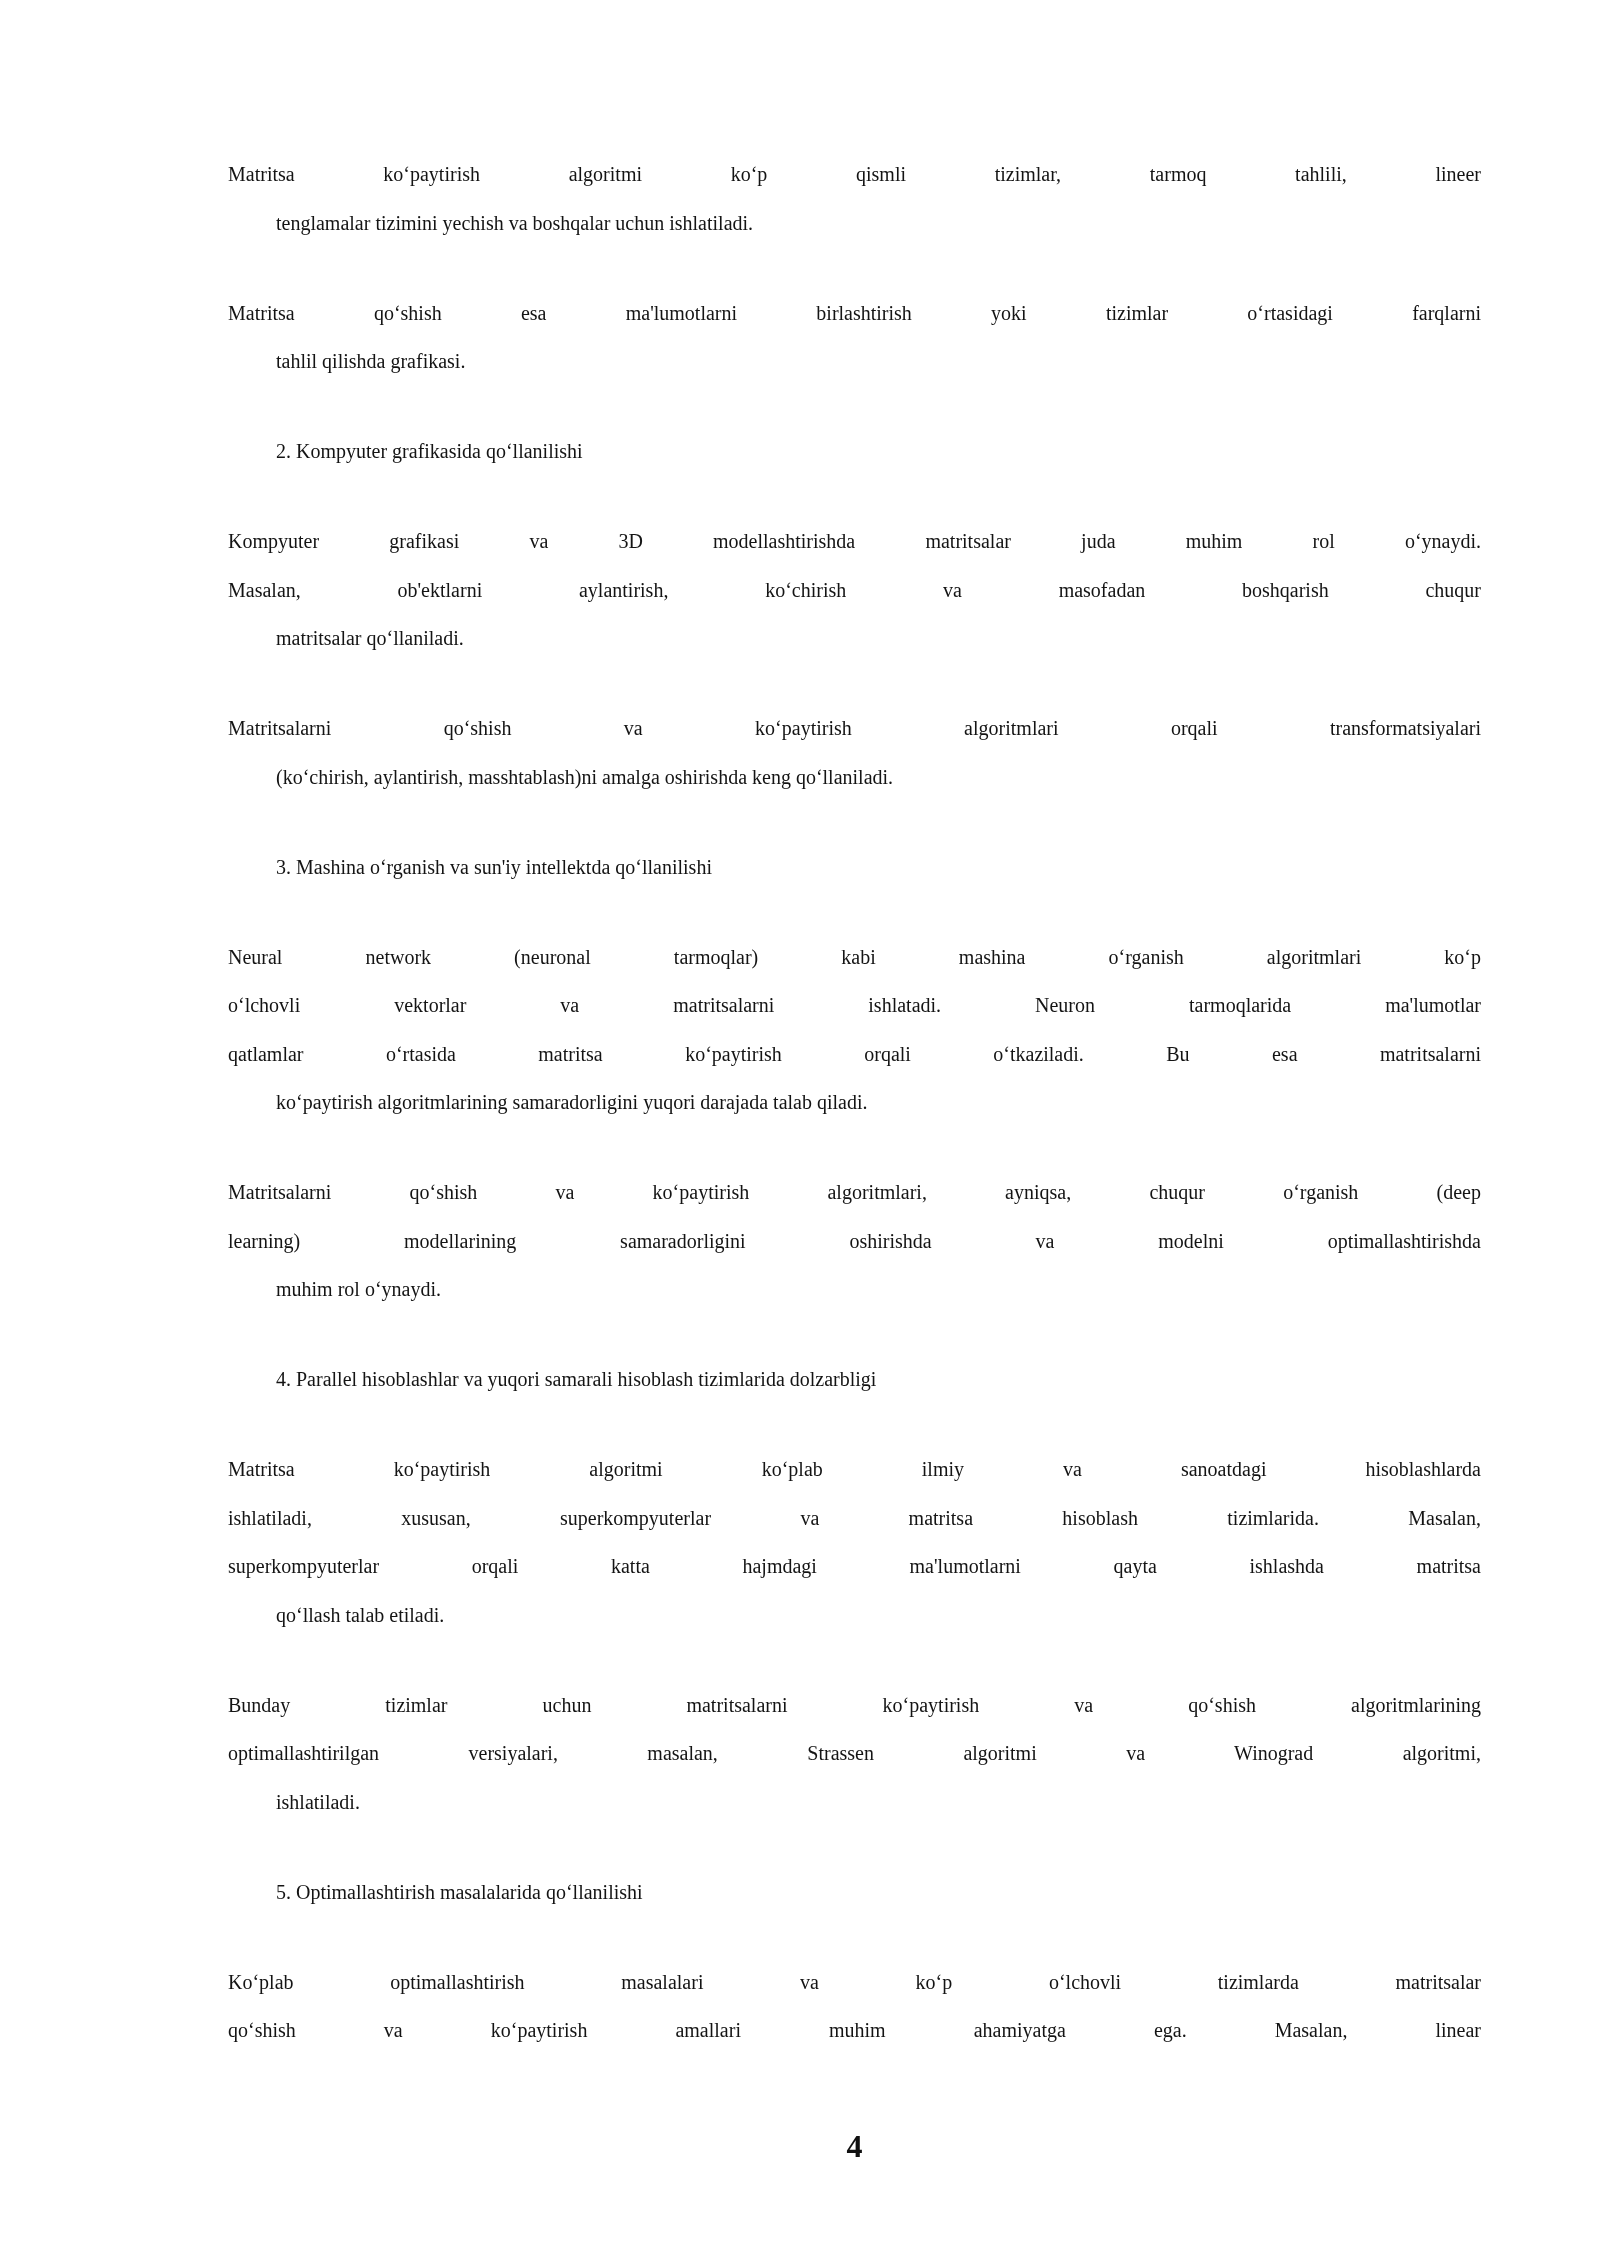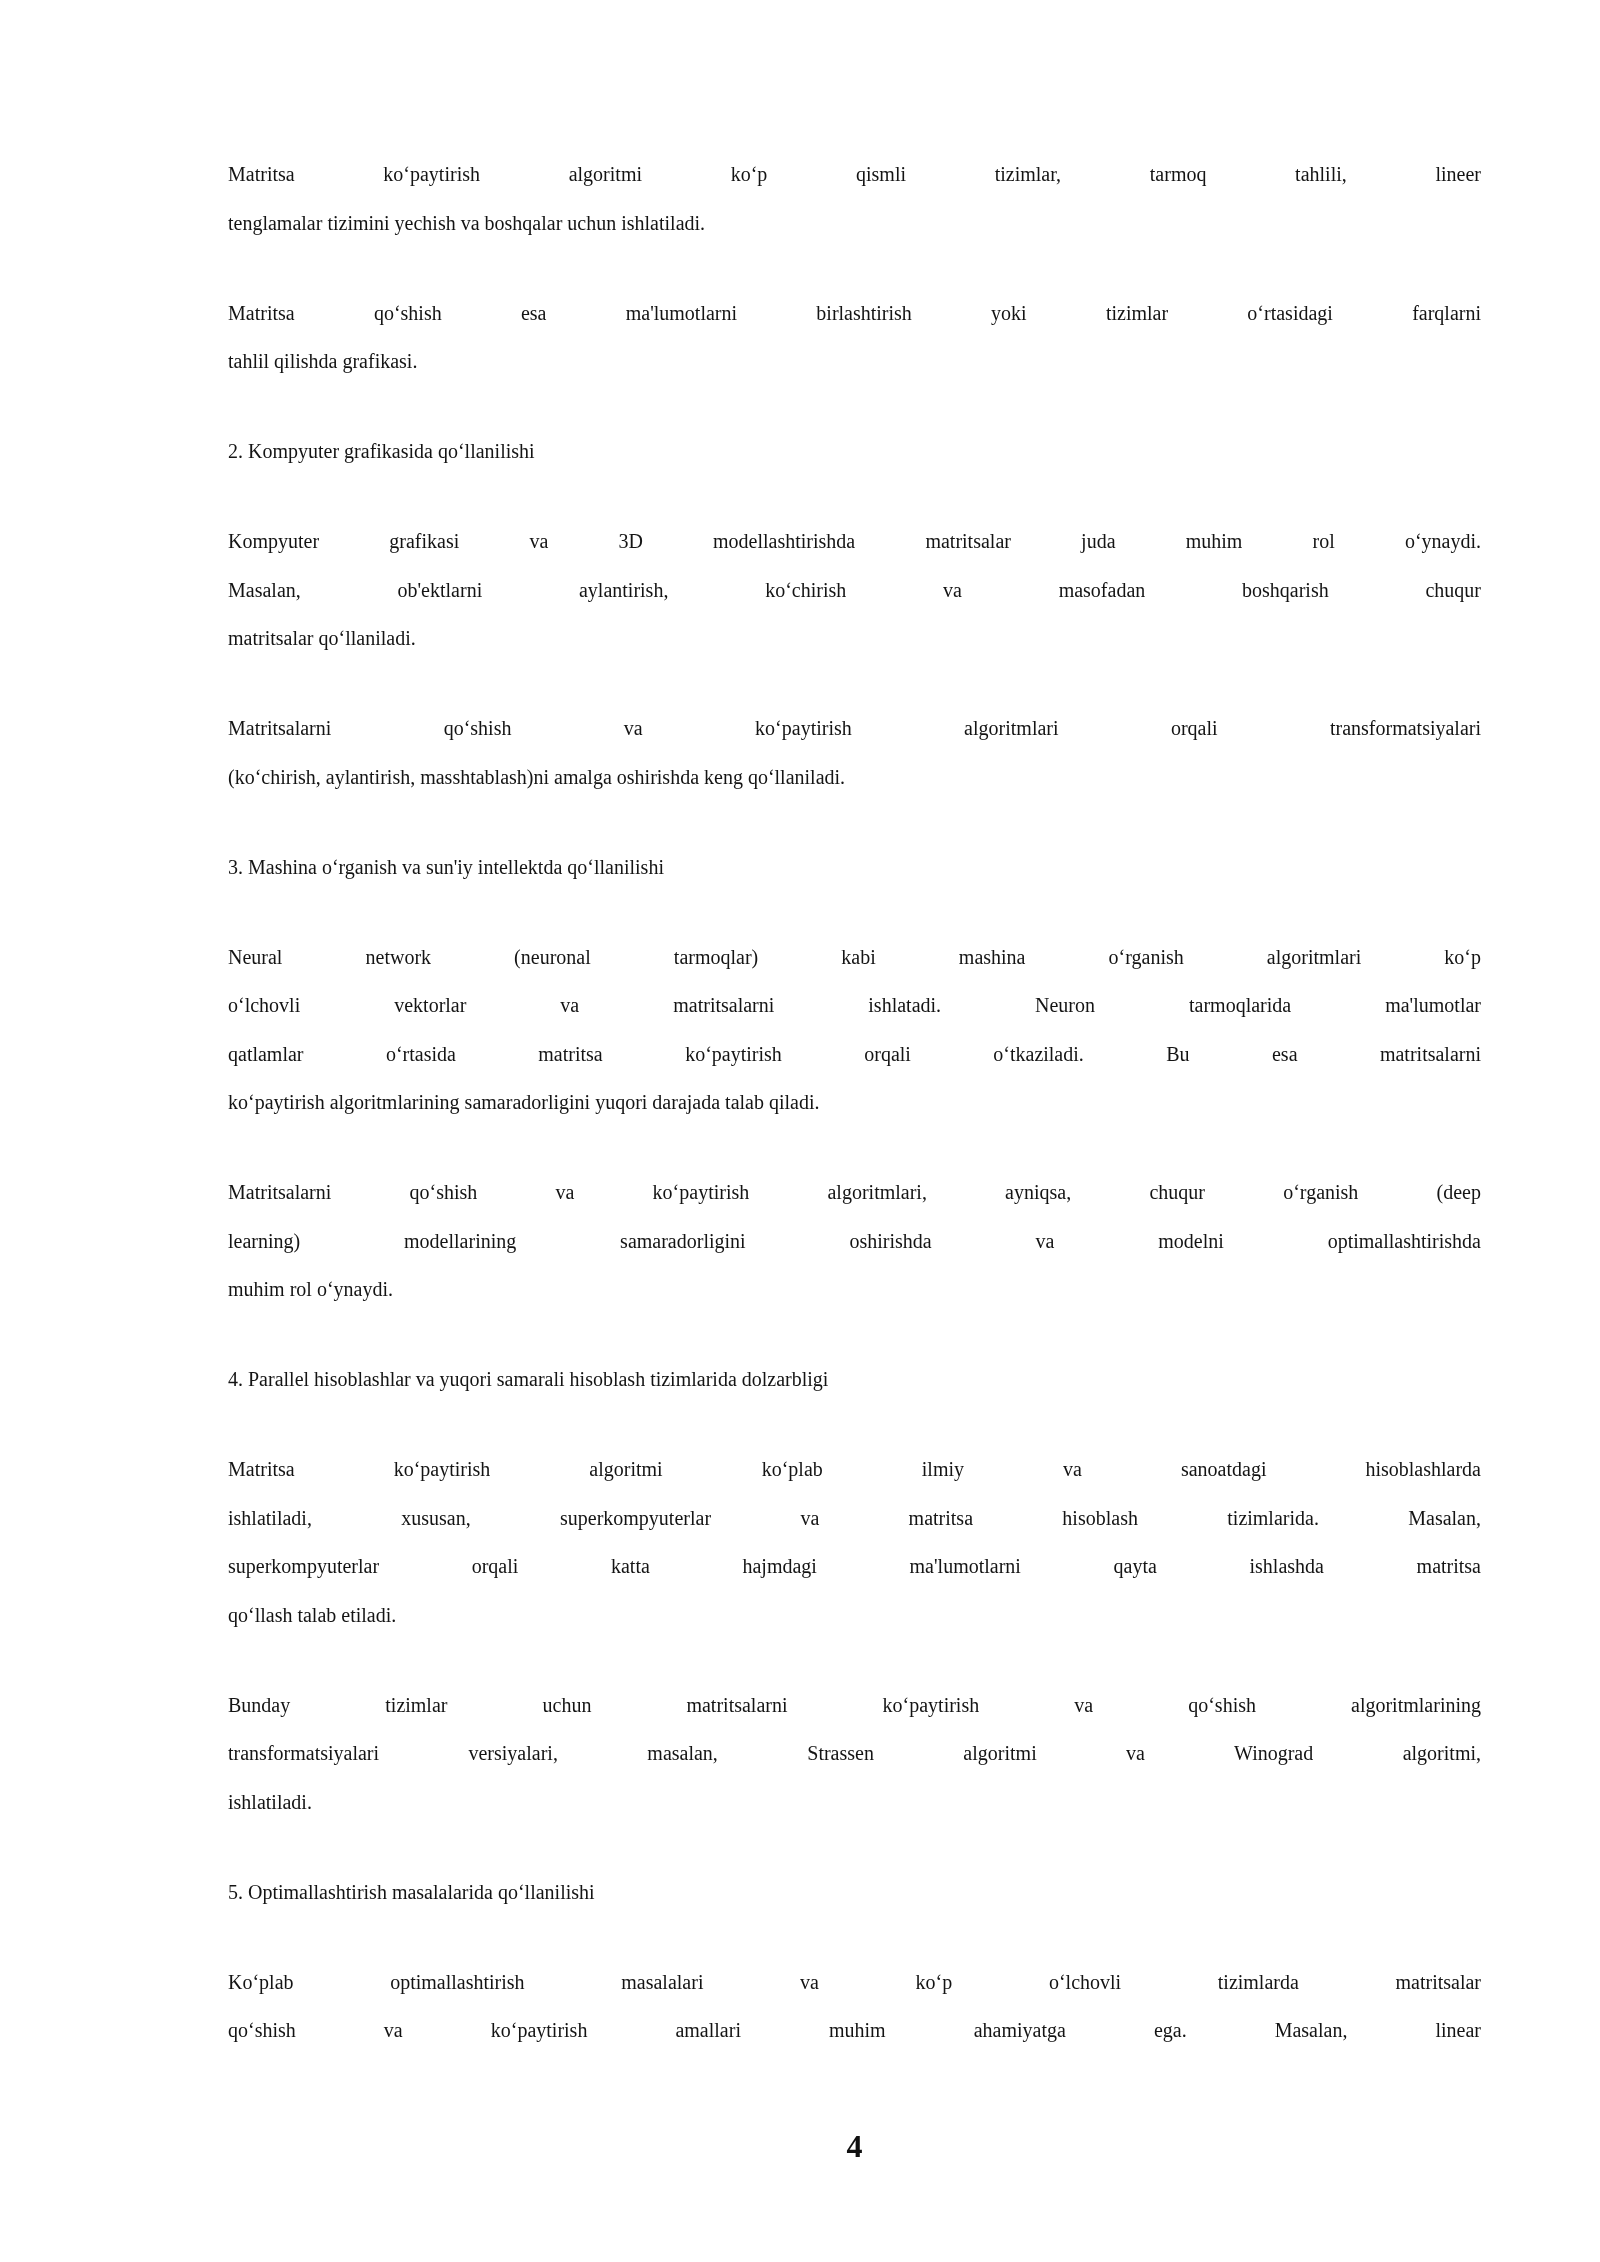--- a/index.html
+++ b/index.html
@@ -31,20 +31,21 @@
   .jline {
     display: block;
     text-align: justify;
     text-align-last: justify;
     white-space: normal;
   }
   
   .lline {
     display: block;
     text-align: left;
+    margin-left: 48px;
   }
   .footer {
     position: absolute;
     top: 2122px;
     left: 228px;
     width: 1253px;
     text-align: center;
     font-size: 32px;
     line-height: 48px;
     font-weight: bold;
@@ -105,21 +106,21 @@
 
     <p class="para">
       <span class="jline">Matritsa koʻpaytirish algoritmi koʻplab ilmiy va sanoatdagi hisoblashlarda</span>
       <span class="jline">ishlatiladi, xususan, superkompyuterlar va matritsa hisoblash tizimlarida. Masalan,</span>
       <span class="jline">superkompyuterlar orqali katta hajmdagi ma'lumotlarni qayta ishlashda matritsa</span>
       <span class="lline">qoʻllash talab etiladi.</span>
     </p>
 
     <p class="para">
       <span class="jline">Bunday tizimlar uchun matritsalarni koʻpaytirish va qoʻshish algoritmlarining</span>
-      <span class="jline">transformatsiyalari versiyalari, masalan, Strassen algoritmi va Winograd algoritmi,</span>
+      <span class="jline">optimallashtirilgan versiyalari, masalan, Strassen algoritmi va Winograd algoritmi,</span>
       <span class="lline">ishlatiladi.</span>
     </p>
 
     <p class="para">
       <span class="lline">5. Optimallashtirish masalalarida qoʻllanilishi</span>
     </p>
 
     <p class="para">
       <span class="jline">Koʻplab optimallashtirish masalalari va koʻp oʻlchovli tizimlarda matritsalar</span>
       <span class="jline">qoʻshish va koʻpaytirish amallari muhim ahamiyatga ega. Masalan, linear</span>

